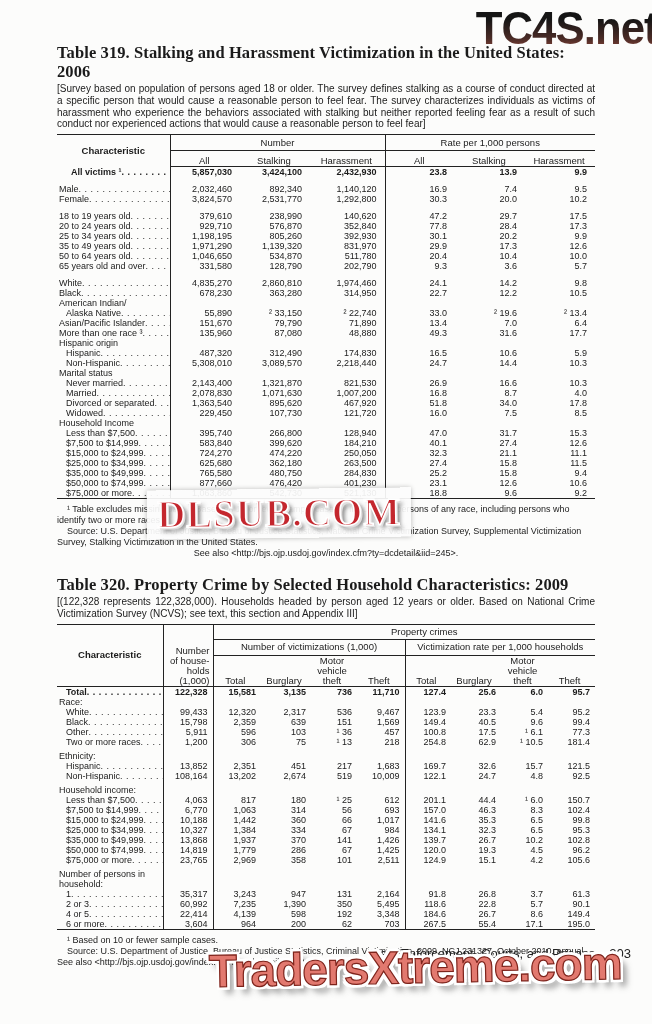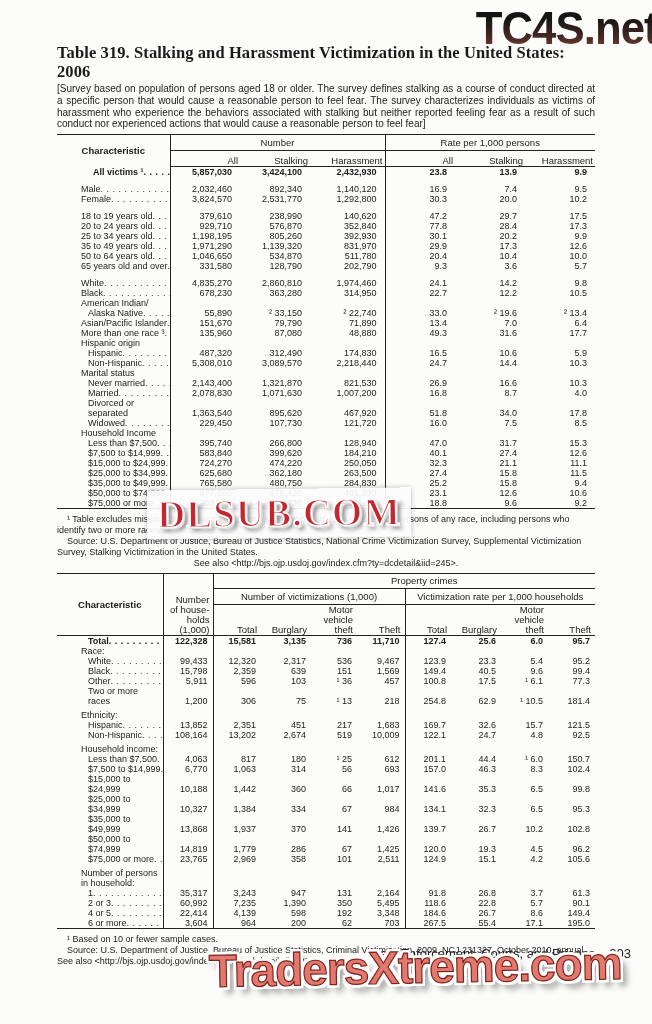--- a/index.html
+++ b/index.html
@@ -15,35 +15,35 @@
   .tnote{font-size:10px;line-height:11.8px;margin:2px 0 0 0;text-align:justify;}
 
   
   table{border-collapse:collapse;table-layout:fixed;width:538px;margin-top:4px;
         font-size:9px;line-height:10px;}
   th,td{padding:0;font-weight:normal;vertical-align:bottom;}
   thead th{font-size:9.5px;}
   .stub{text-align:center;vertical-align:middle;border-right:1px solid #222;font-weight:bold;}
   .gh{text-align:center;border-bottom:1px solid #222;vertical-align:middle;height:15px;}
   .pc{text-align:center;border-bottom:1px solid #222;vertical-align:middle;height:14px;padding-left:40px;}
-  .ch{text-align:right;padding-right:2px;white-space:pre-line;vertical-align:bottom;height:15px;}
+  .ch{padding-right:2px;white-space:pre-line;vertical-align:bottom;height:15px;}
   .hh{text-align:right;padding-right:3px;white-space:pre-line;vertical-align:bottom;
       border-right:1px solid #222;}
   thead tr:first-child th{border-top:1.2px solid #222;}
   thead tr.last th, thead th.deep{border-bottom:1.6px solid #222;}
   tbody{border-bottom:1.6px solid #222;}
   .vl{border-left:1px solid #222;}
   .num{text-align:right;padding-right:8px;}
   #t320-body .num, #t320-head .ch{padding-right:5px;}
   #t320-head .ch{padding-right:4px;}
   tr.b td{font-weight:bold;}
   tr.sp td{height:7px;}
   #t320-body tr.sp td{height:4px;}
   .lc{overflow:hidden;}
-  .lc .inner{display:flex;align-items:flex-start;margin-left:22px;}
+  .lc .inner{display:flex;align-items:flex-start;}
   .lbl{white-space:normal;}
   .ldr{flex:1;white-space:nowrap;overflow:hidden;min-width:0;}
   .ldr::after{content:". . . . . . . . . . . . . . . . . . . . . . . . . . . . . . . .";letter-spacing:.5px;}
   .i1 .inner{padding-left:8px;}
   .i2 .inner{padding-left:13px;}
   .lc .inner{padding-left:2px;}
   .i1 .inner{padding-left:9px;}
   .i2 .inner{padding-left:14px;}
 
   
@@ -572,20 +572,22 @@
           </tr>
         </tbody>
     </table>
 
     <div class="fnblock">
       <p class="fn">¹ Table excludes missing data. ² Based on 10 or fewer sample cases. ³ Includes all persons of any race, including persons who identify two or more races.</p>
       <p class="fn">Source: U.S. Department of Justice, Bureau of Justice Statistics, National Crime Victimization Survey, Supplemental Victimization Survey, Stalking Victimization in the United States.</p>
       <p class="fn noind">See also &lt;http://bjs.ojp.usdoj.gov/index.cfm?ty=dcdetail&amp;iid=245&gt;.</p>
     </div>
 
+    <h1 class="ttl ttl2">Table 320. Property Crime by Selected Household Characteristics: 2009</h1>
+    <p class="tnote">[(122,328 represents 122,328,000). Households headed by person aged 12 years or older. Based on National Crime Victimization Survey (NCVS); see text, this section and Appendix III]</p>
 
     <table>
       <colgroup>
         <col style="width:106px">
           <col style="width:50px">
         <col style="width:48px">
           <col style="width:50px">
           <col style="width:46px">
           <col style="width:48px">
         <col style="width:46px">

